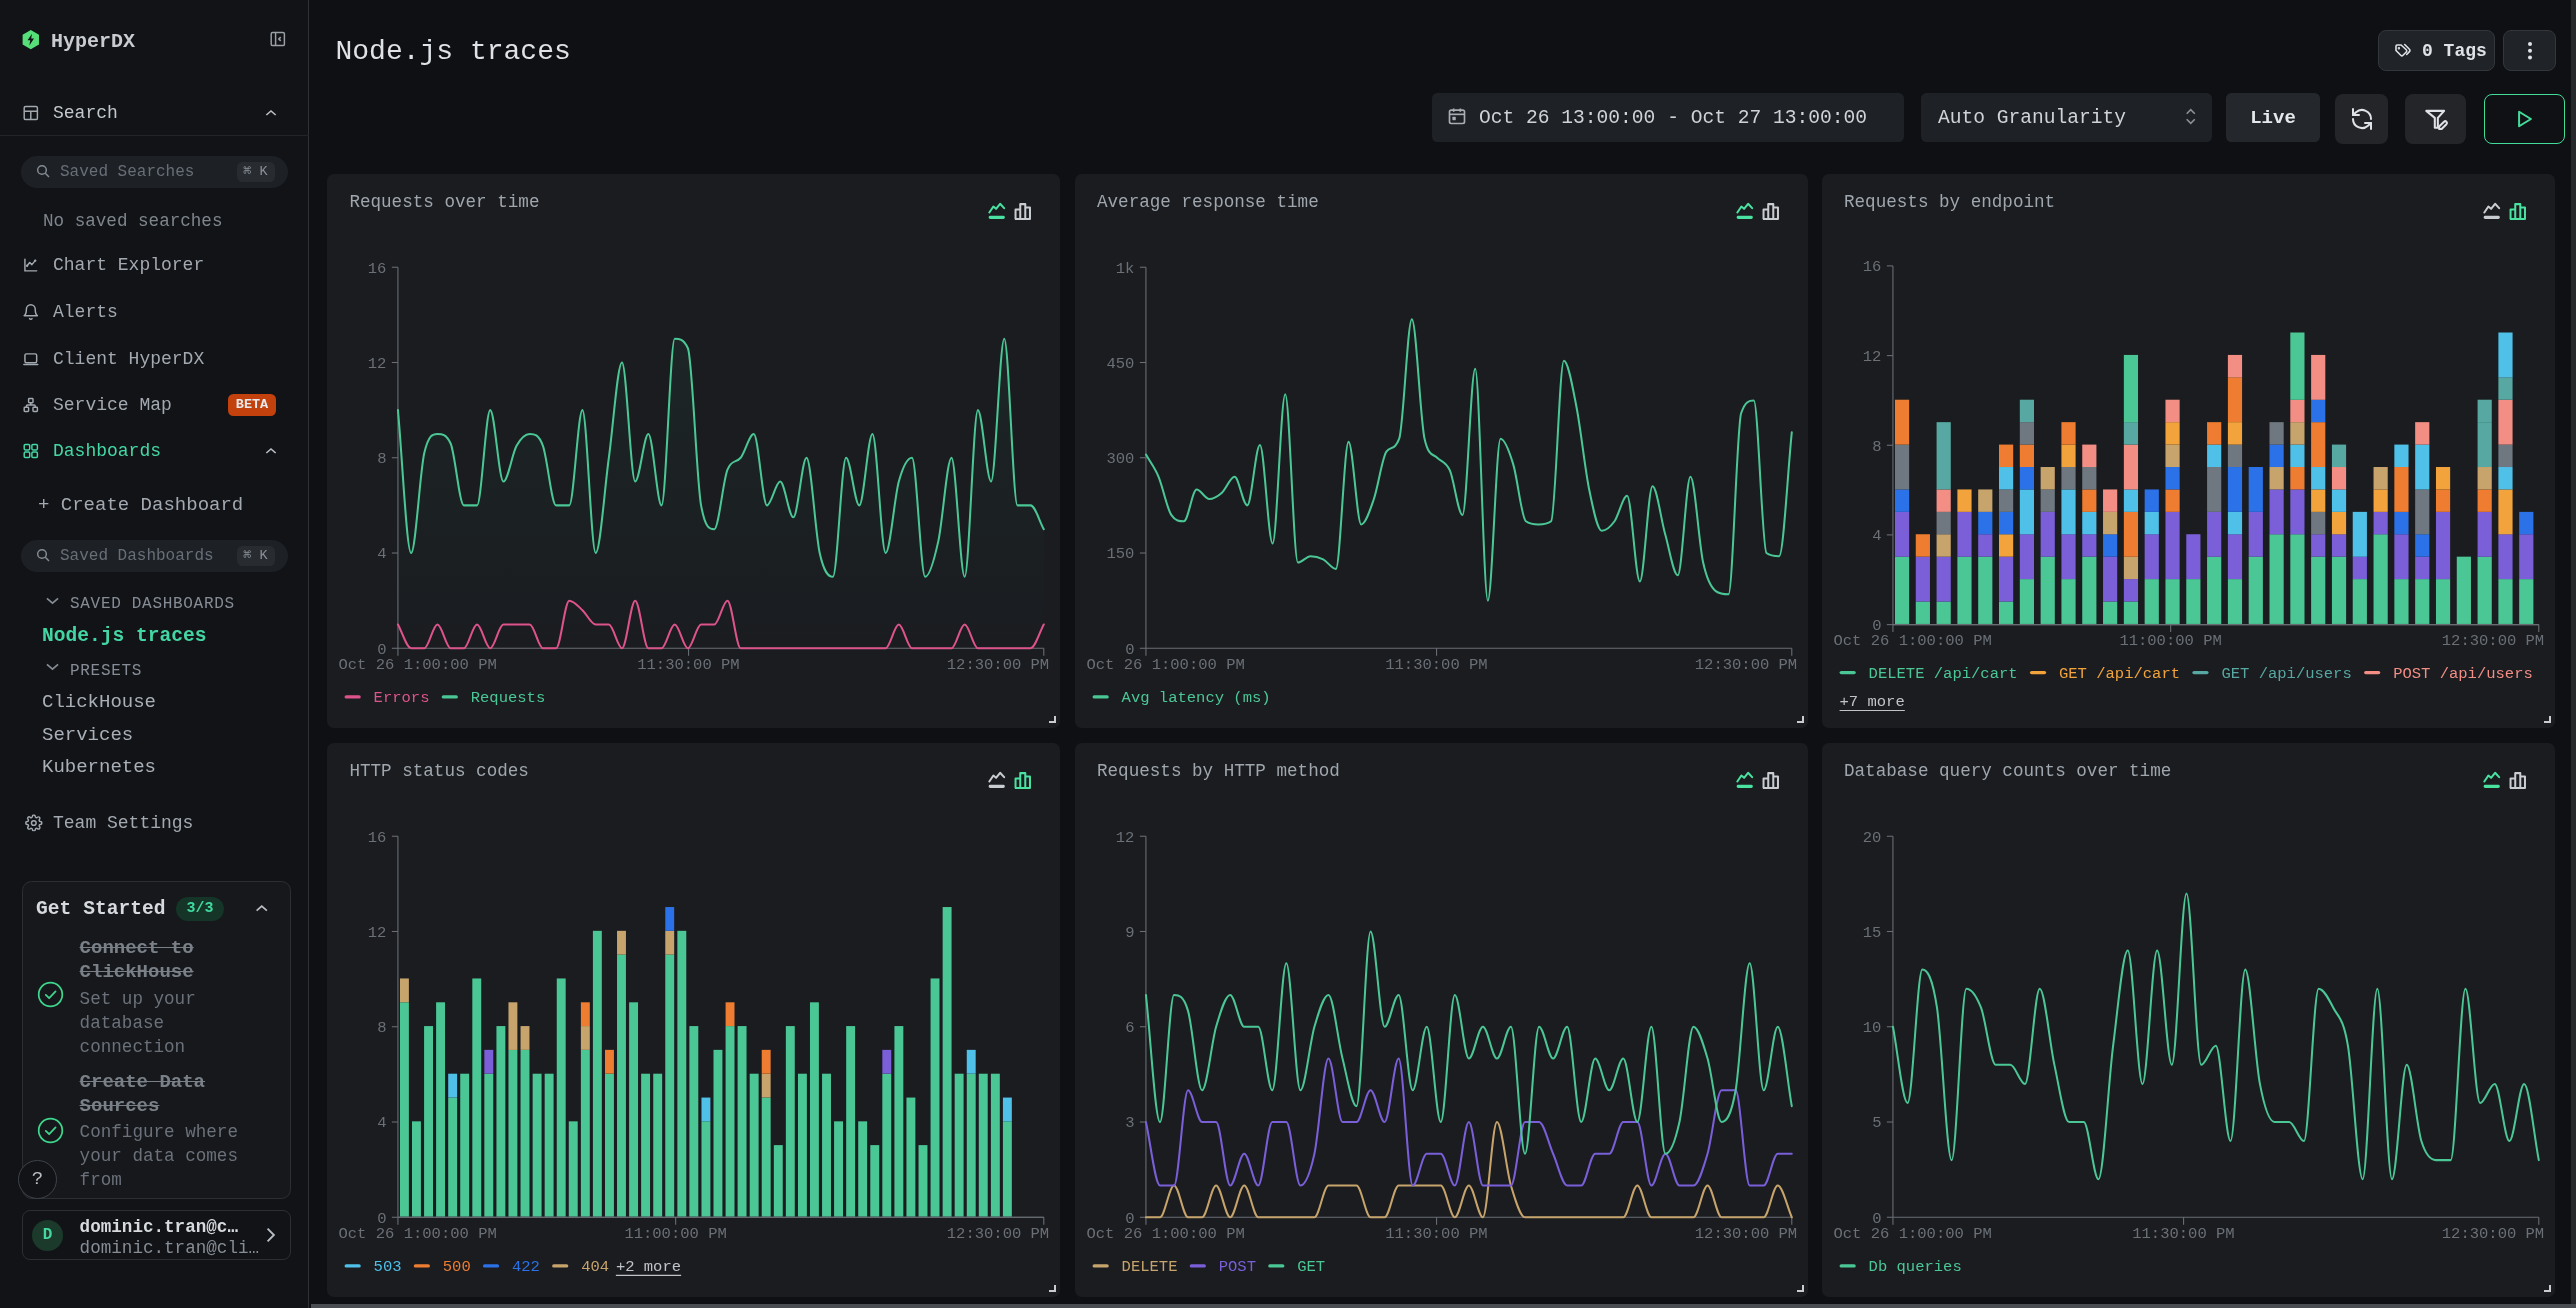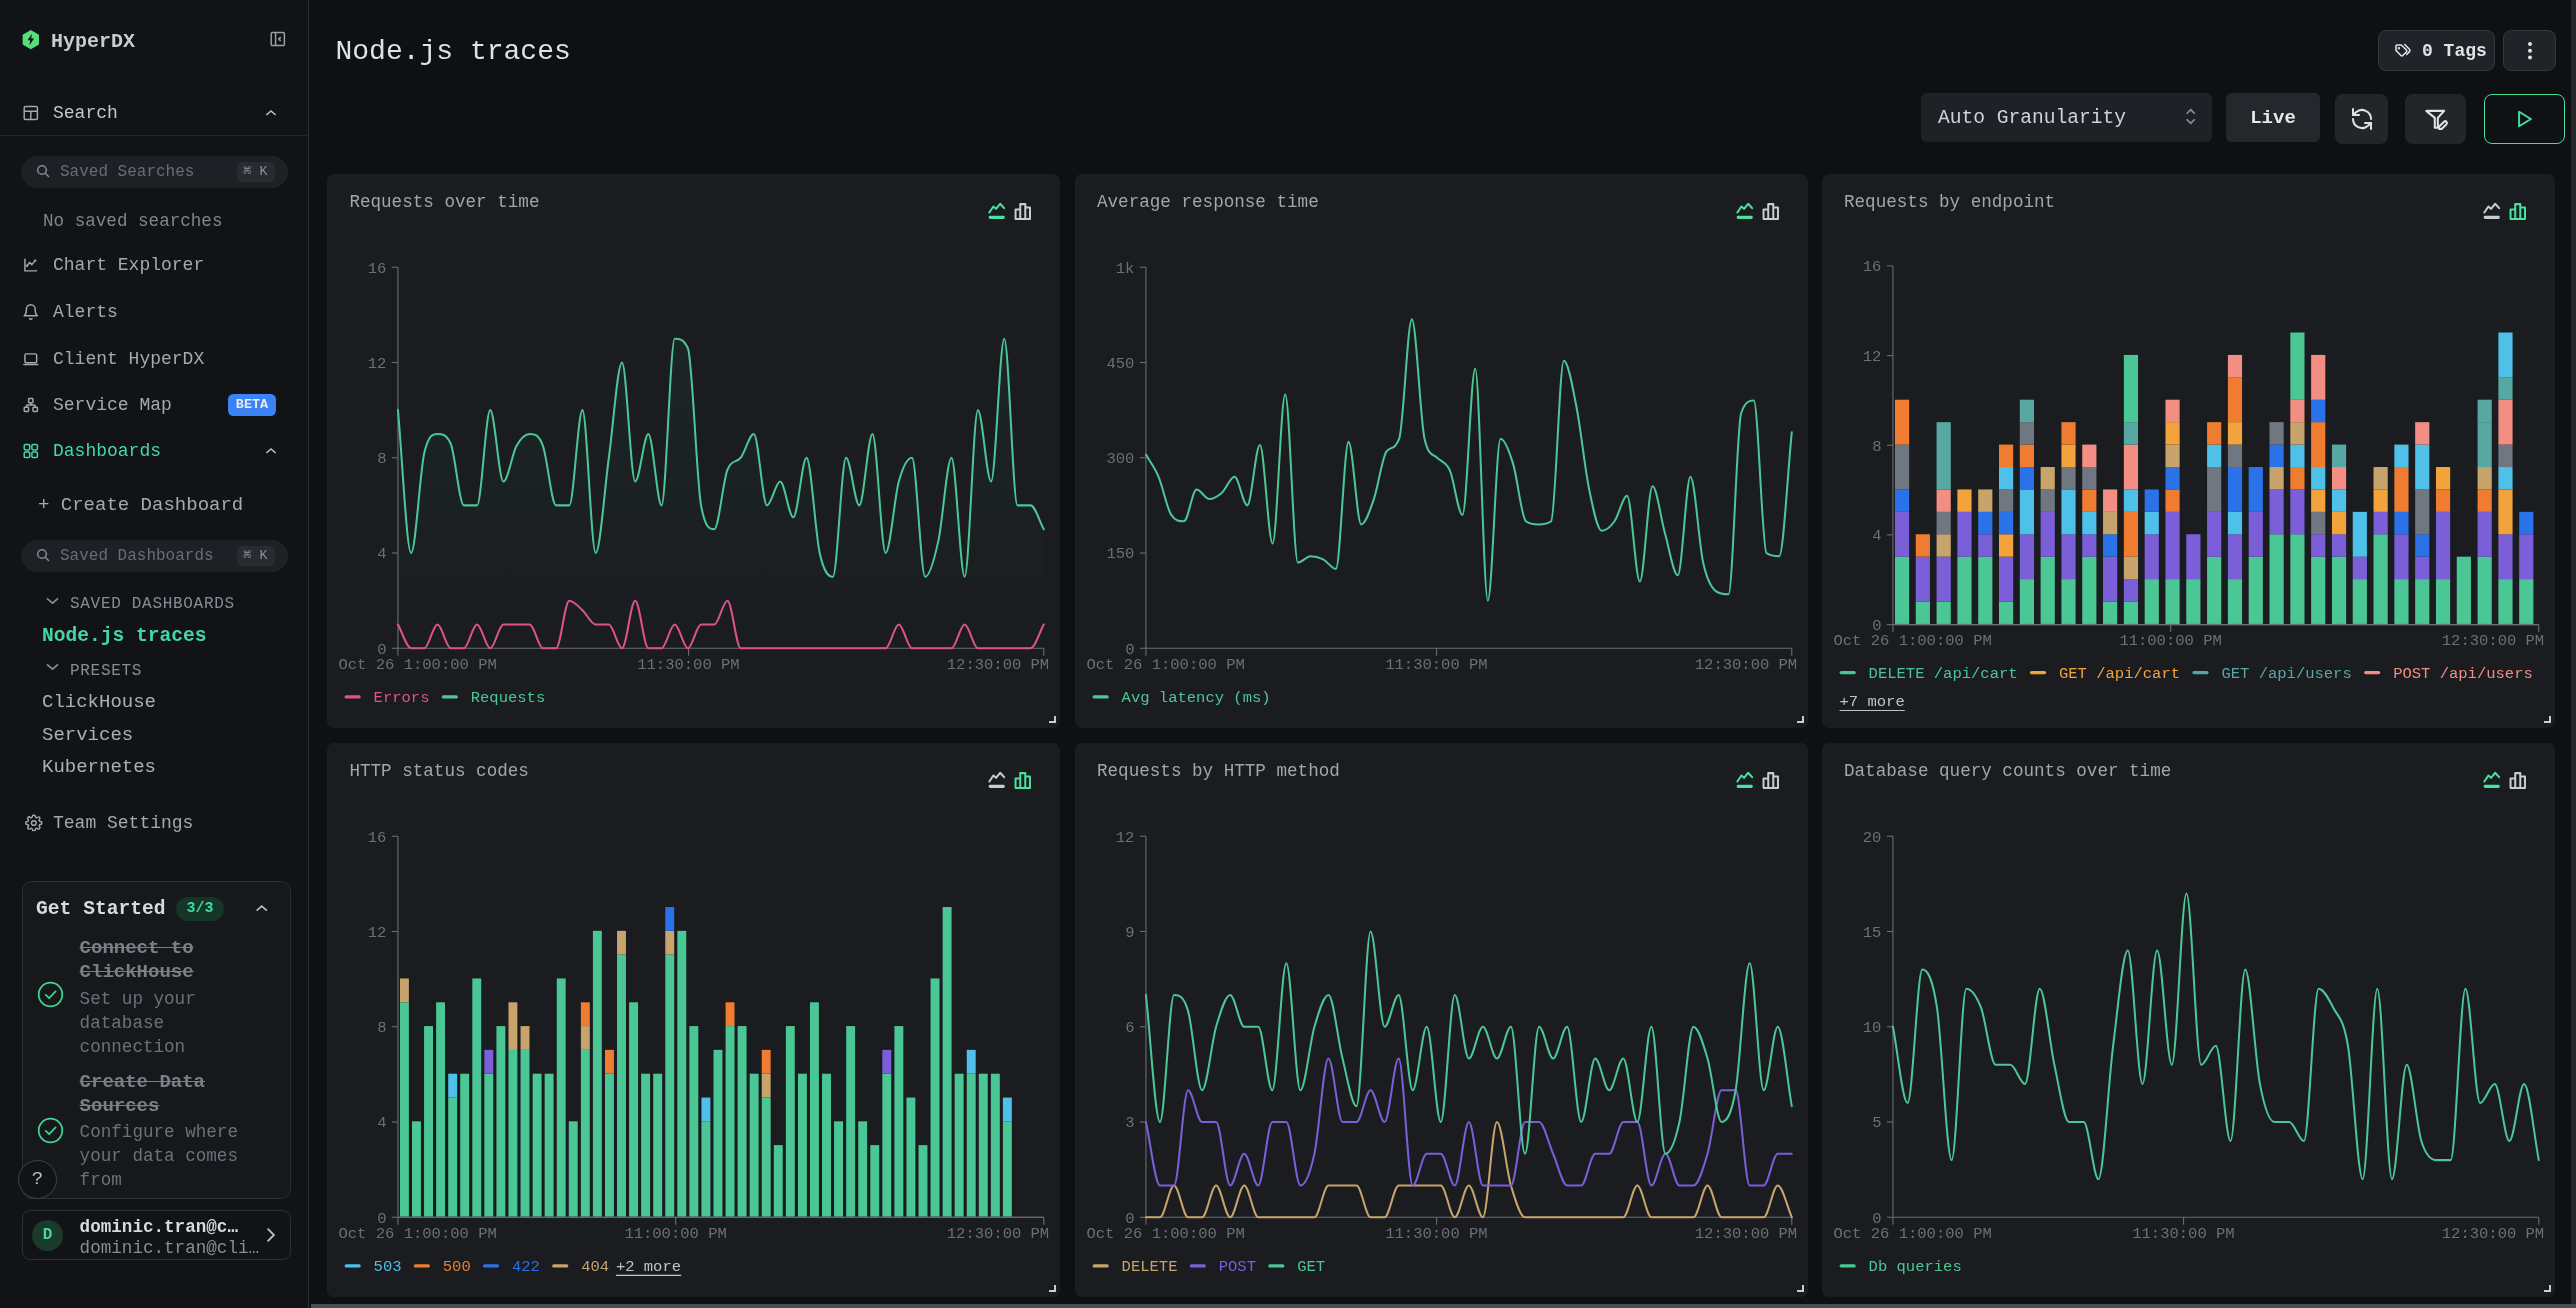--- a/index.html
+++ b/index.html
@@ -96,21 +96,21 @@
     <div class="nav-tx">Client HyperDX</div>
   </div>
   <div class="srow" style="top:391px">
     <svg class="nav-ic" viewBox="0 0 24 24" fill="none" stroke="#a3a9b0" stroke-width="2">
         <rect x="9" y="3" width="6" height="6" rx="1"></rect>
         <rect x="3" y="15" width="6" height="6" rx="1"></rect>
         <rect x="15" y="15" width="6" height="6" rx="1"></rect>
         <path d="M12 9 v3 M6 15 v-1.5 a1.5 1.5 0 0 1 1.5-1.5 h9 a1.5 1.5 0 0 1 1.5 1.5 V15"></path>
       </svg>
     <div class="nav-tx">Service Map</div>
-    <div class="abs" style="left:228px;top:50%;transform:translateY(-50%);width:48px;height:22px;border-radius:5.4px;background:#3b82f6;color:#e8eaed;font-size:13.5px;font-weight:bold;text-align:center;line-height:22px;">BETA</div>
+    <div class="abs" style="left:228px;top:50%;transform:translateY(-50%);width:48px;height:22px;border-radius:5.4px;background:#c2410c;color:#e8eaed;font-size:13.5px;font-weight:bold;text-align:center;line-height:22px;">BETA</div>
   </div>
   <div class="srow" style="top:437px">
     <svg class="nav-ic" viewBox="0 0 24 24" fill="none" stroke="#44d8a4" stroke-width="2">
         <rect x="3" y="3" width="7.5" height="7.5" rx="1.5"></rect>
         <rect x="13.5" y="3" width="7.5" height="7.5" rx="1.5"></rect>
         <rect x="3" y="13.5" width="7.5" height="7.5" rx="1.5"></rect>
         <rect x="13.5" y="13.5" width="7.5" height="7.5" rx="1.5"></rect>
       </svg>
     <div class="nav-tx" style="color:#44d8a4">Dashboards</div>
     <svg class="chev" viewBox="0 0 18 12" fill="none" stroke="#b9bec4" stroke-width="2.4">
@@ -198,20 +198,30 @@
         <path d="M13.5 4.5l6 6a2 2 0 0 1 0 2.9L16 17"></path>
       </svg>
     <div class="abs" style="left:43px;top:50%;transform:translateY(-50%);font-size:18px;font-weight:bold;color:#dfe2e6">0 Tags</div>
   </div>
 
   <div class="btn" style="left:2179px;top:30px;width:53px;height:41px;border:1.4px solid #33363b;border-radius:8px;">
     <div class="abs" style="left:50%;top:10.8px;transform:translateX(-50%);width:4px;height:4px;border-radius:50%;background:#dfe2e6;box-shadow:0 6.8px 0 #dfe2e6, 0 13.5px 0 #dfe2e6;"></div>
   </div>
 
 
+  <div class="btn" style="left:1108px;top:93px;width:472px;height:49px;background:#1e2126;">
+    <svg class="abs" style="left:15px;top:13px" width="20" height="20" viewBox="0 0 24 24" fill="none" stroke="#a9aeb4" stroke-width="2">
+        <rect x="3" y="5" width="18" height="16" rx="2"></rect>
+        <line x1="3" y1="10" x2="21" y2="10"></line>
+        <line x1="8" y1="3" x2="8" y2="7"></line>
+        <line x1="16" y1="3" x2="16" y2="7"></line>
+        <rect x="6.5" y="13" width="4" height="4" rx="0.5" fill="#a9aeb4" stroke="none"></rect>
+      </svg>
+    <div class="abs" style="left:47px;top:50%;transform:translateY(-50%);font-size:19.6px;color:#cfd3d8;">Oct 26 13:00:00 - Oct 27 13:00:00</div>
+  </div>
 
   <div class="btn" style="left:1597px;top:93px;width:291px;height:49px;background:#1e2126;">
     <div class="abs" style="left:17px;top:50%;transform:translateY(-50%);font-size:19.6px;color:#cfd3d8;">Auto Granularity</div>
     <svg class="abs" style="right:15px;top:13.5px" width="13.5" height="19" viewBox="0 0 20 28" fill="none" stroke="#8b9198" stroke-width="2.4">
         <path d="M4 10 L10 4 L16 10"></path>
         <path d="M4 18 L10 24 L16 18"></path>
       </svg>
   </div>
 
   <div class="btn" style="left:1902px;top:93px;width:94px;height:49px;background:#24272c;">

